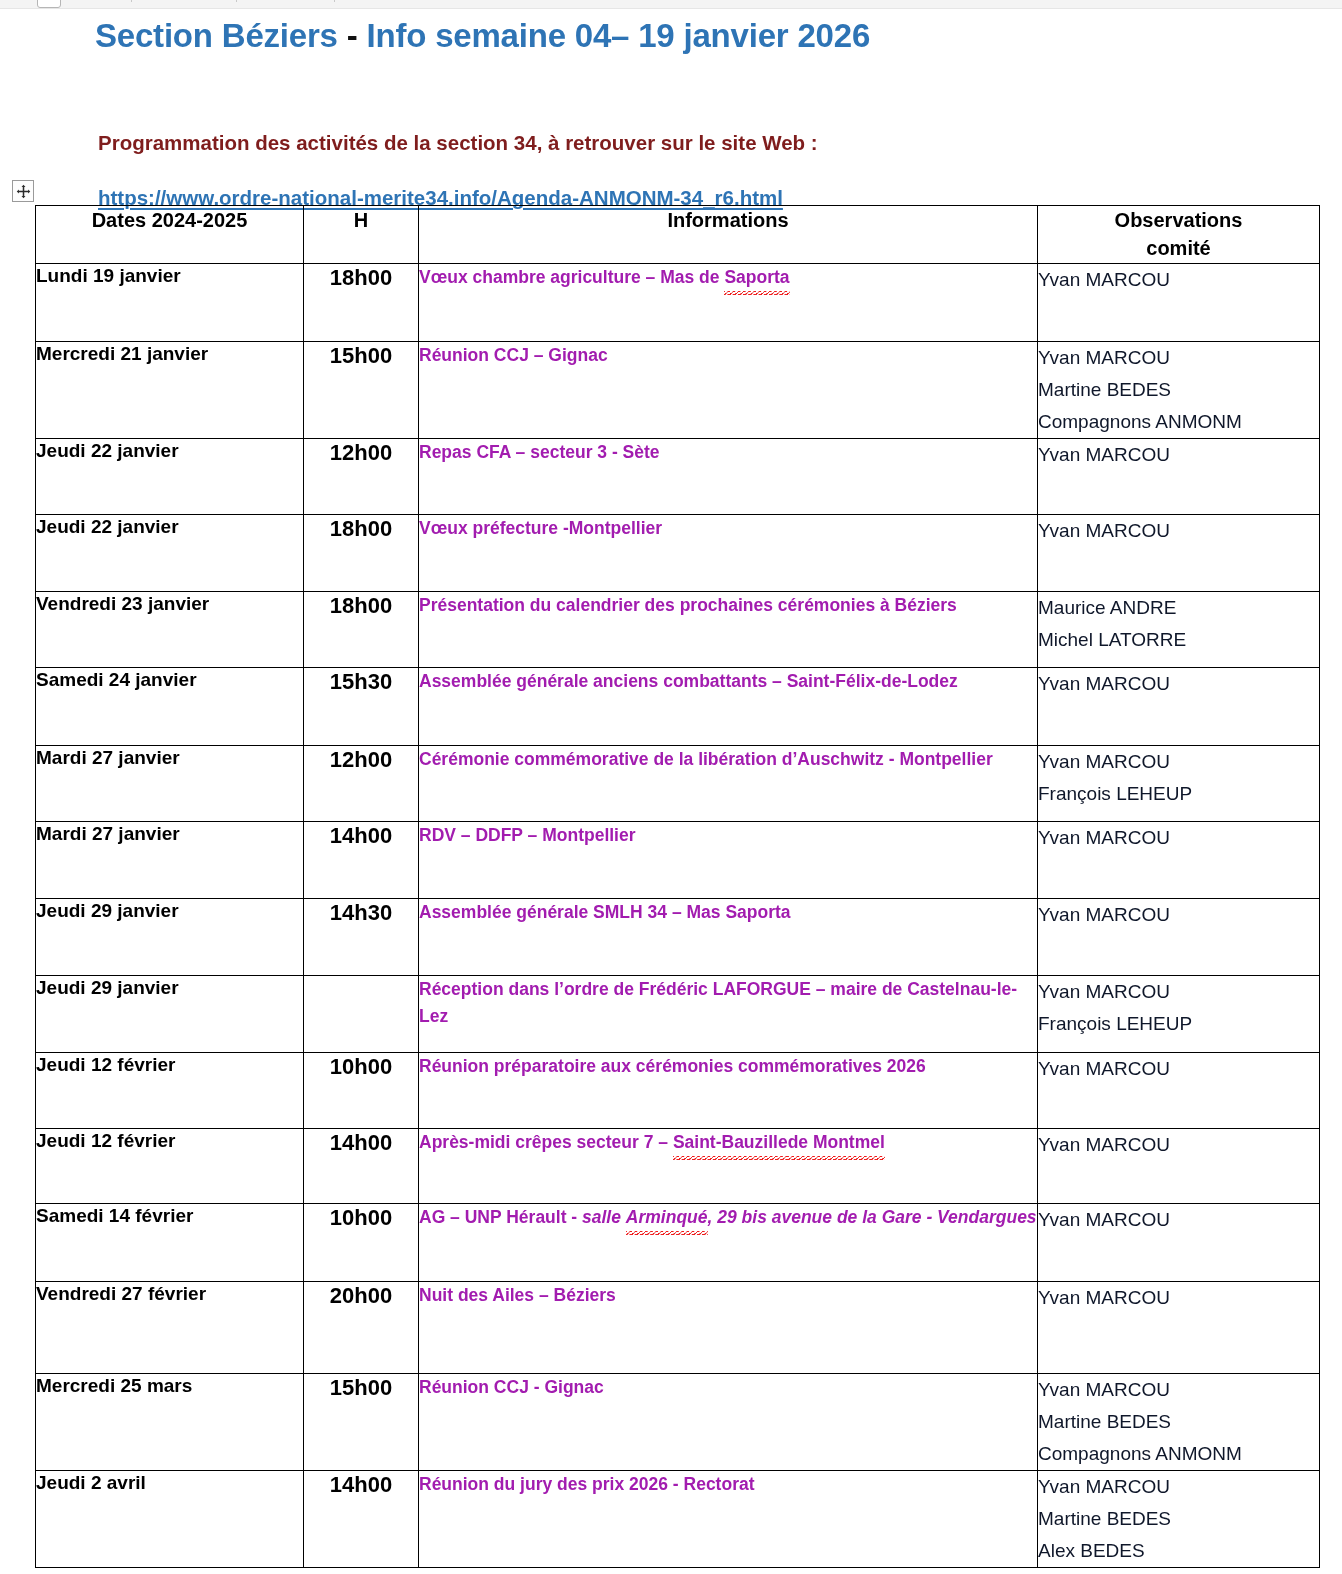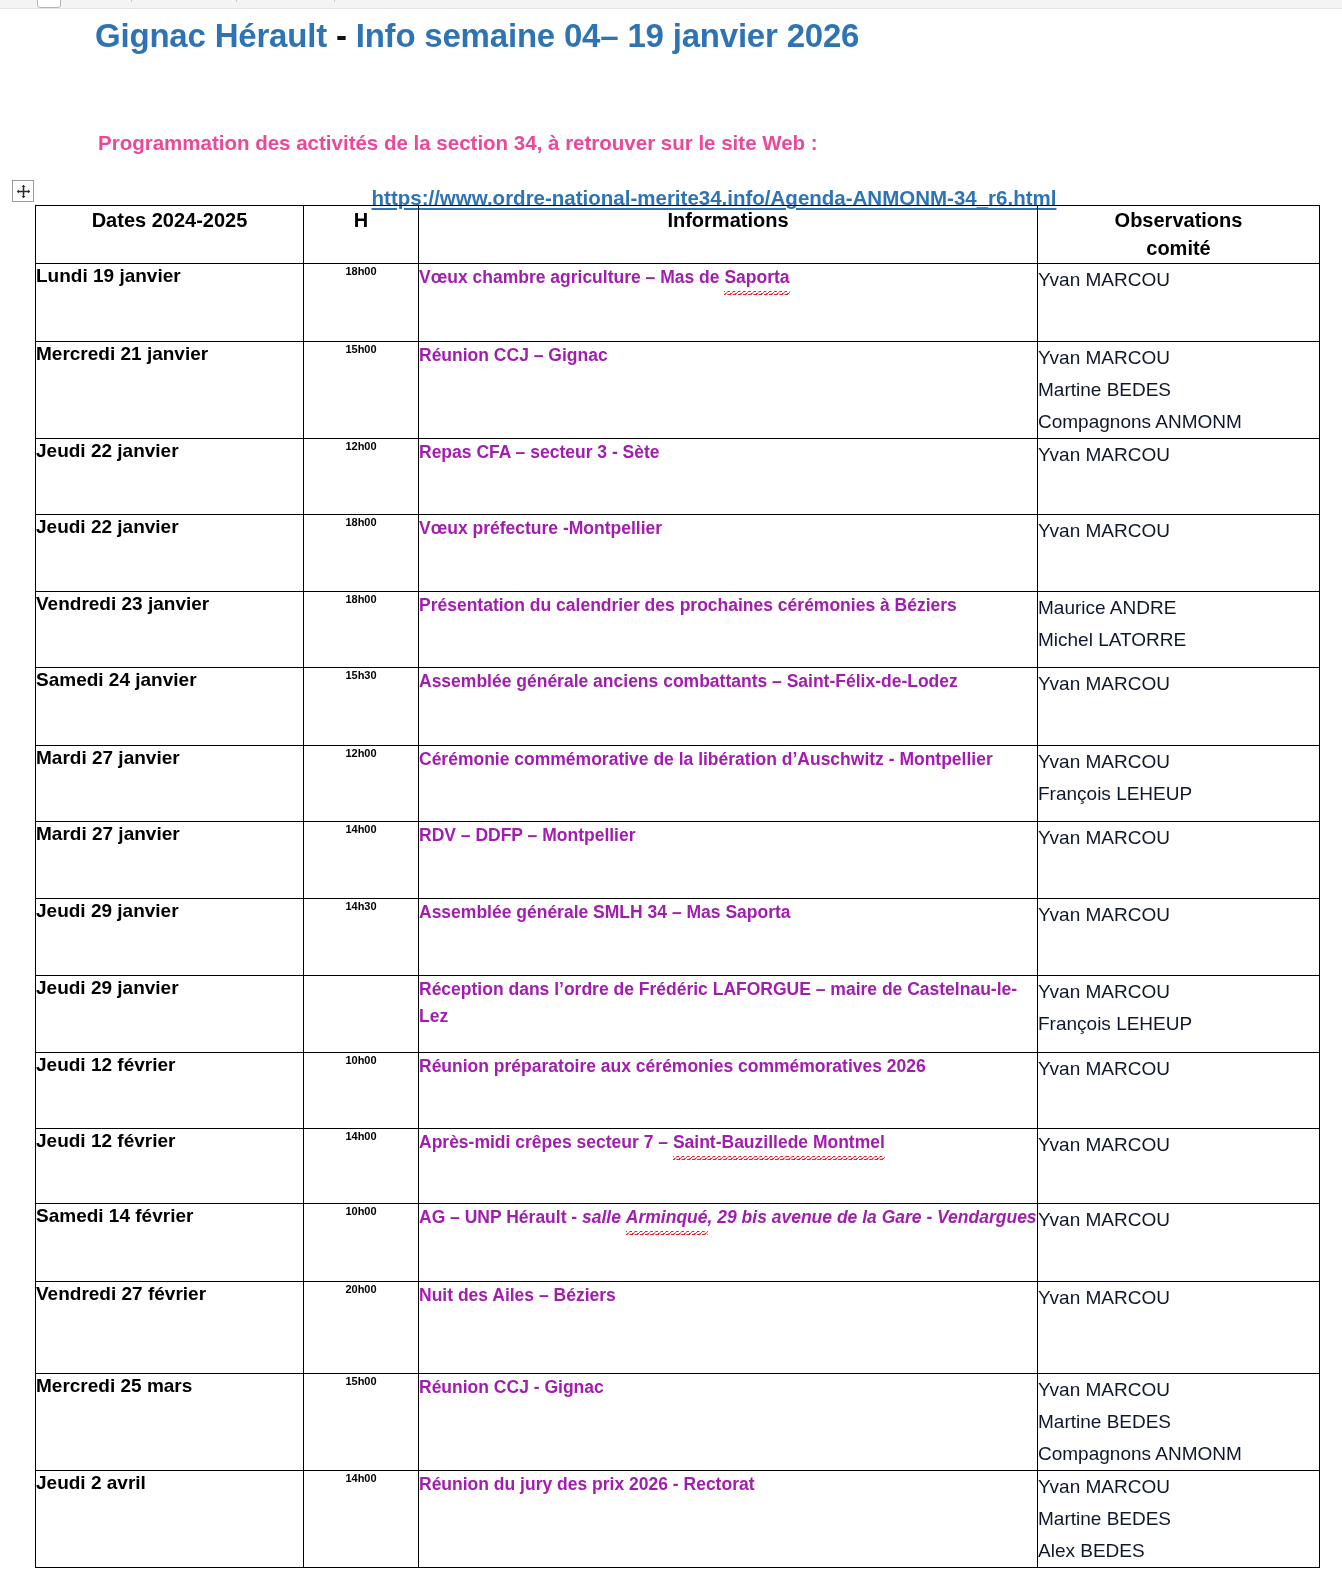--- a/index.html
+++ b/index.html
@@ -61,33 +61,32 @@
     white-space: nowrap;
   }
   .title-dash {
     color: #111111;
   }
   .subtitle-line {
     margin: 0;
     padding: 72px 0 0 98px;
     font-size: 20.5px;
     font-weight: bold;
-    color: #ec4899;
+    color: #7f1d1d;
     line-height: 1.3;
     white-space: nowrap;
   }
   .url-line {
     margin: 0;
     padding: 29px 12px 0 98px;
     font-size: 20.5px;
     font-weight: bold;
     color: #2E74B5;
     line-height: 1.3;
     white-space: nowrap;
-    text-align: center;
   }
   .url-line .lnk {
     color: #2E74B5;
     text-decoration: underline;
     text-underline-offset: 3px;
     cursor: pointer;
   }
 
   
   .table-handle {
@@ -142,21 +141,21 @@
   
   .cell-date {
     font-weight: bold;
     font-size: 19px;
     color: #000;
     padding: 15px 6px 8px 14px;
     line-height: 1.3;
   }
   .cell-h {
     font-weight: bold;
-    font-size: 11px;
+    font-size: 22px;
     color: #000;
     text-align: center;
     padding: 10px 4px 8px 4px;
     line-height: 1.3;
   }
   .cell-info {
     font-weight: bold;
     font-size: 17.5px;
     color: #a21caf;
     padding: 11px 8px 8px 12px;
@@ -201,21 +200,21 @@
 
 <div class="ruler-strip">
   <div class="ruler-box"></div>
   <div class="ruler-tick" style="left:131px"></div>
   <div class="ruler-tick" style="left:236px"></div>
   <div class="ruler-tick" style="left:334px"></div>
 </div>
 
 <div class="doc-header">
   <div class="title-line">
-    <span>Gignac Hérault</span><span class="title-dash"> - </span><span>Info semaine 04– 19 janvier 2026</span>
+    <span>Section Béziers</span><span class="title-dash"> - </span><span>Info semaine 04– 19 janvier 2026</span>
   </div>
   <div class="subtitle-line">Programmation des activités de la section 34, à retrouver sur le site Web :</div>
   <div class="url-line">
     <span class="lnk">https://www.ordre-national-merite34.info/Agenda-ANMONM-34_r6.html</span>
   </div>
 </div>
 
 <div class="table-handle">
   <span>
     <svg width="15" height="15" viewBox="0 0 16 16" aria-hidden="true">

